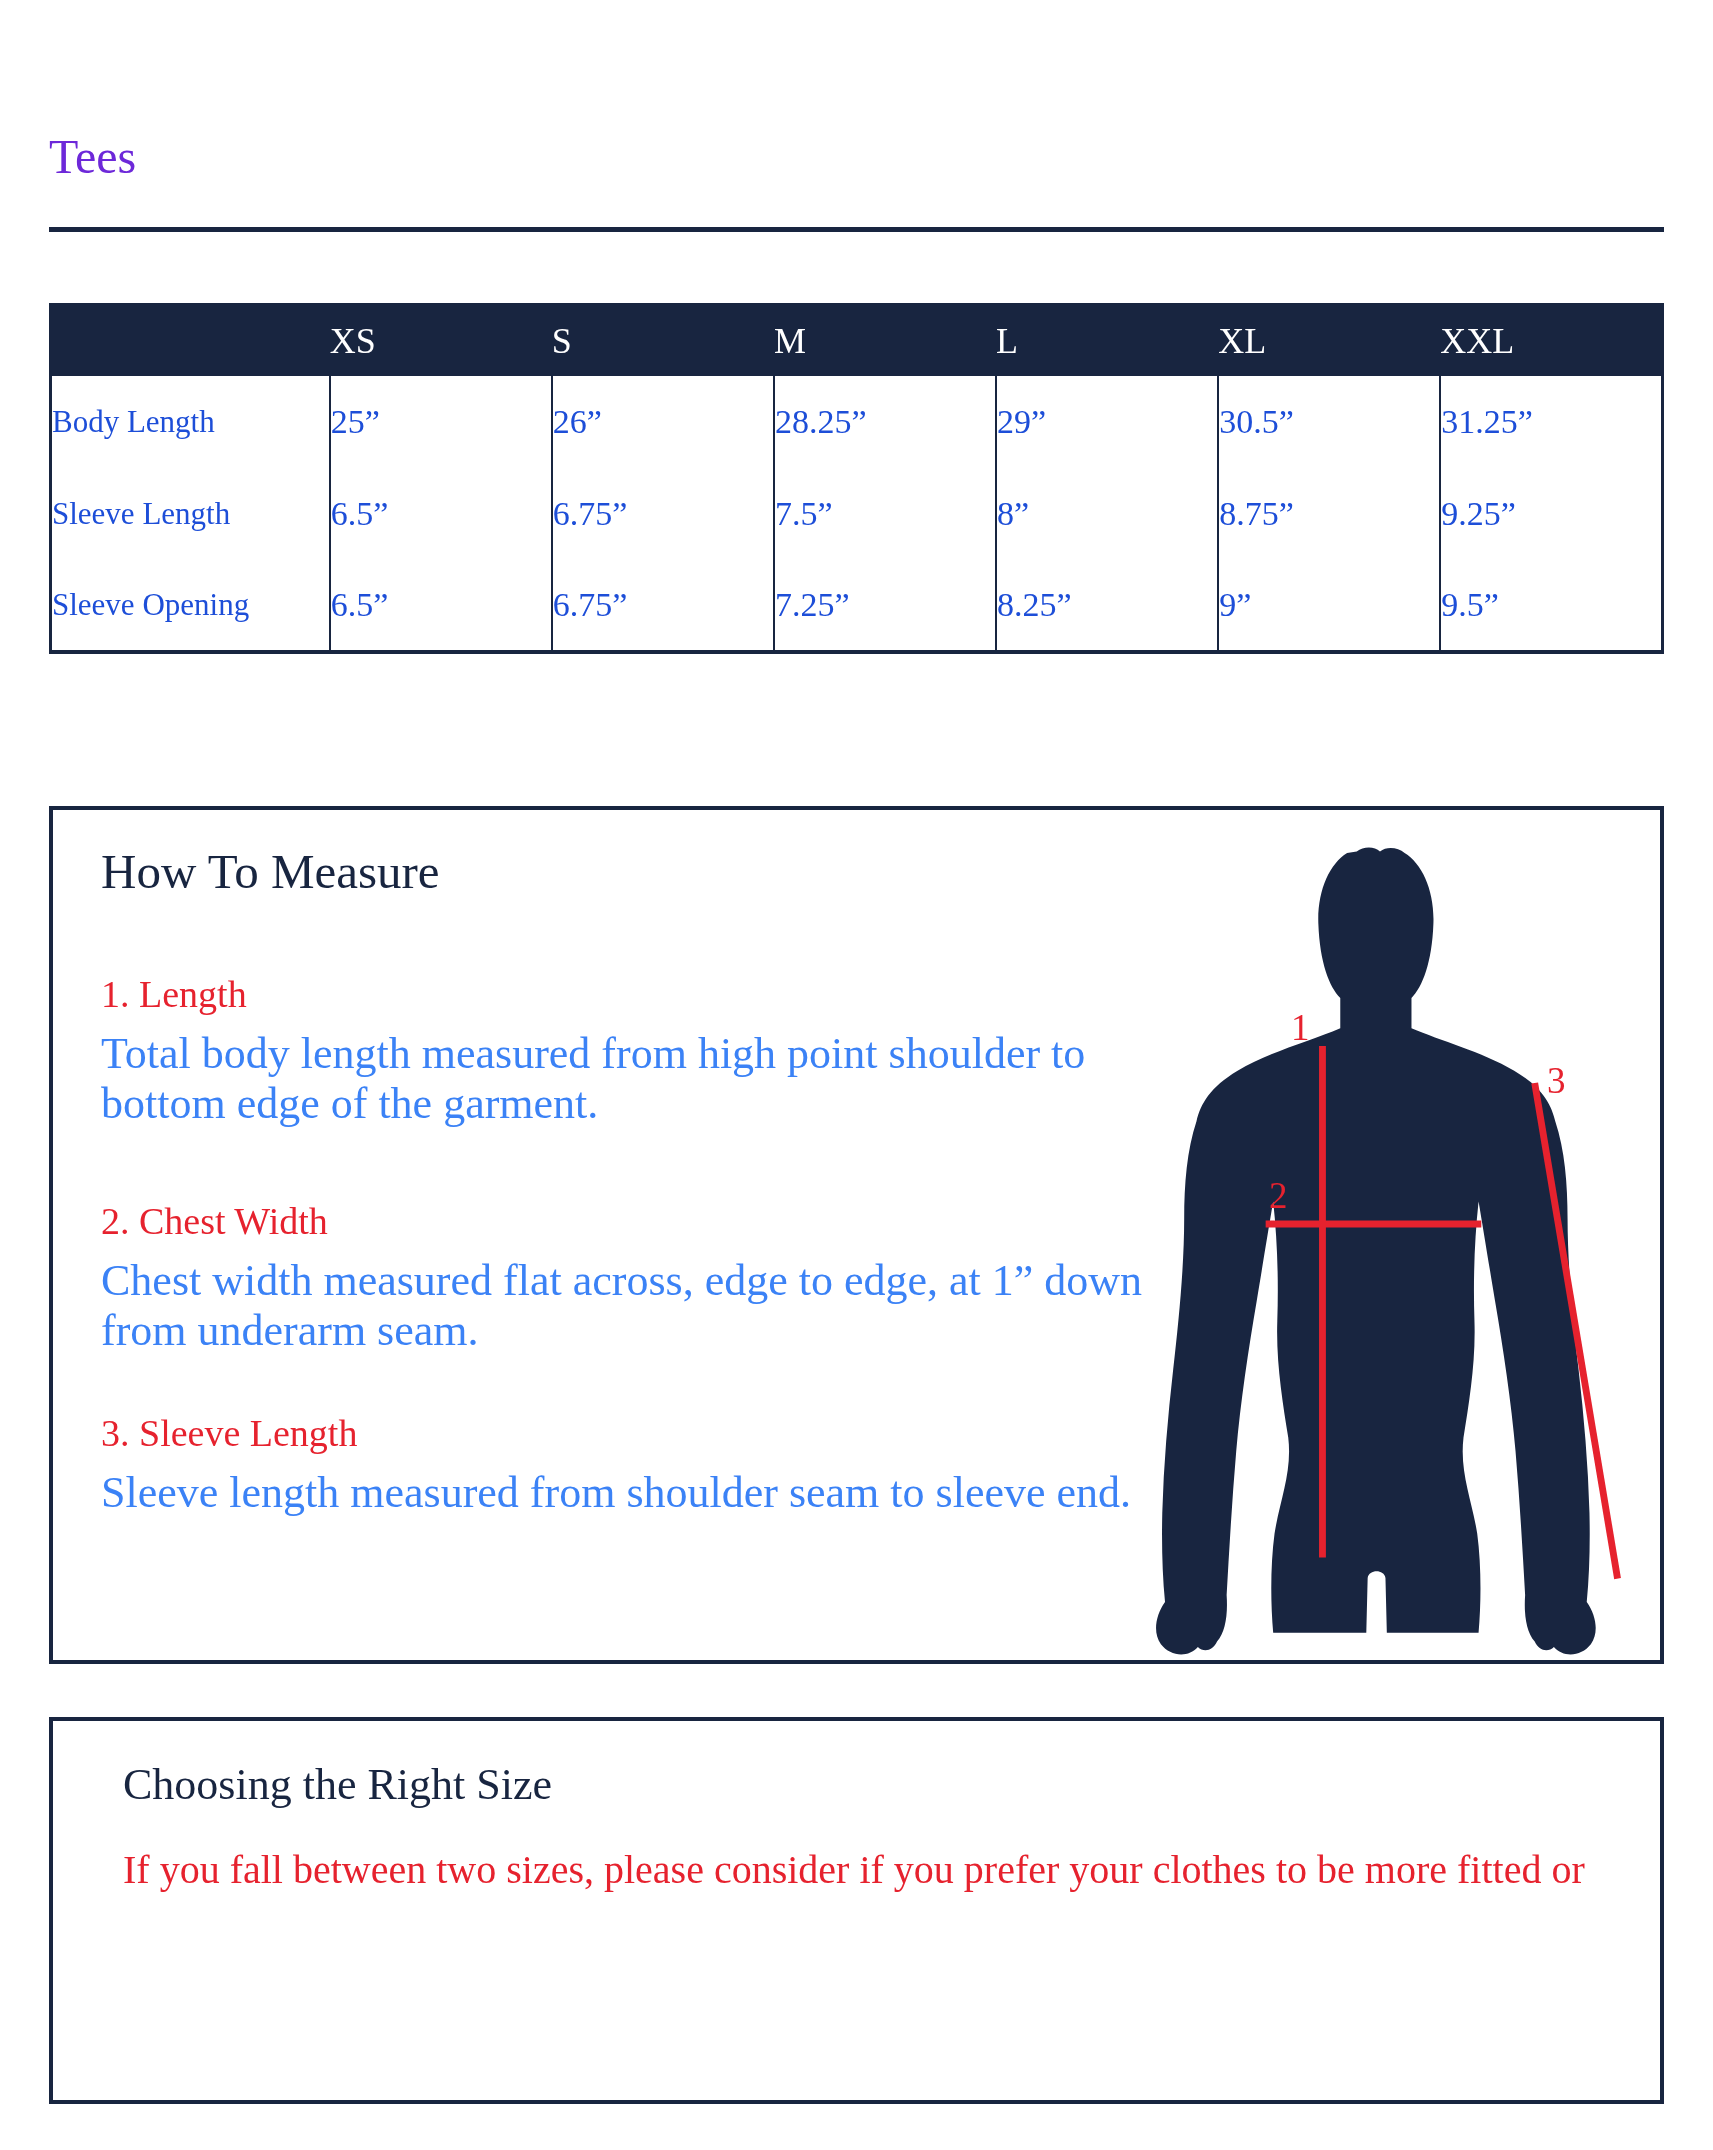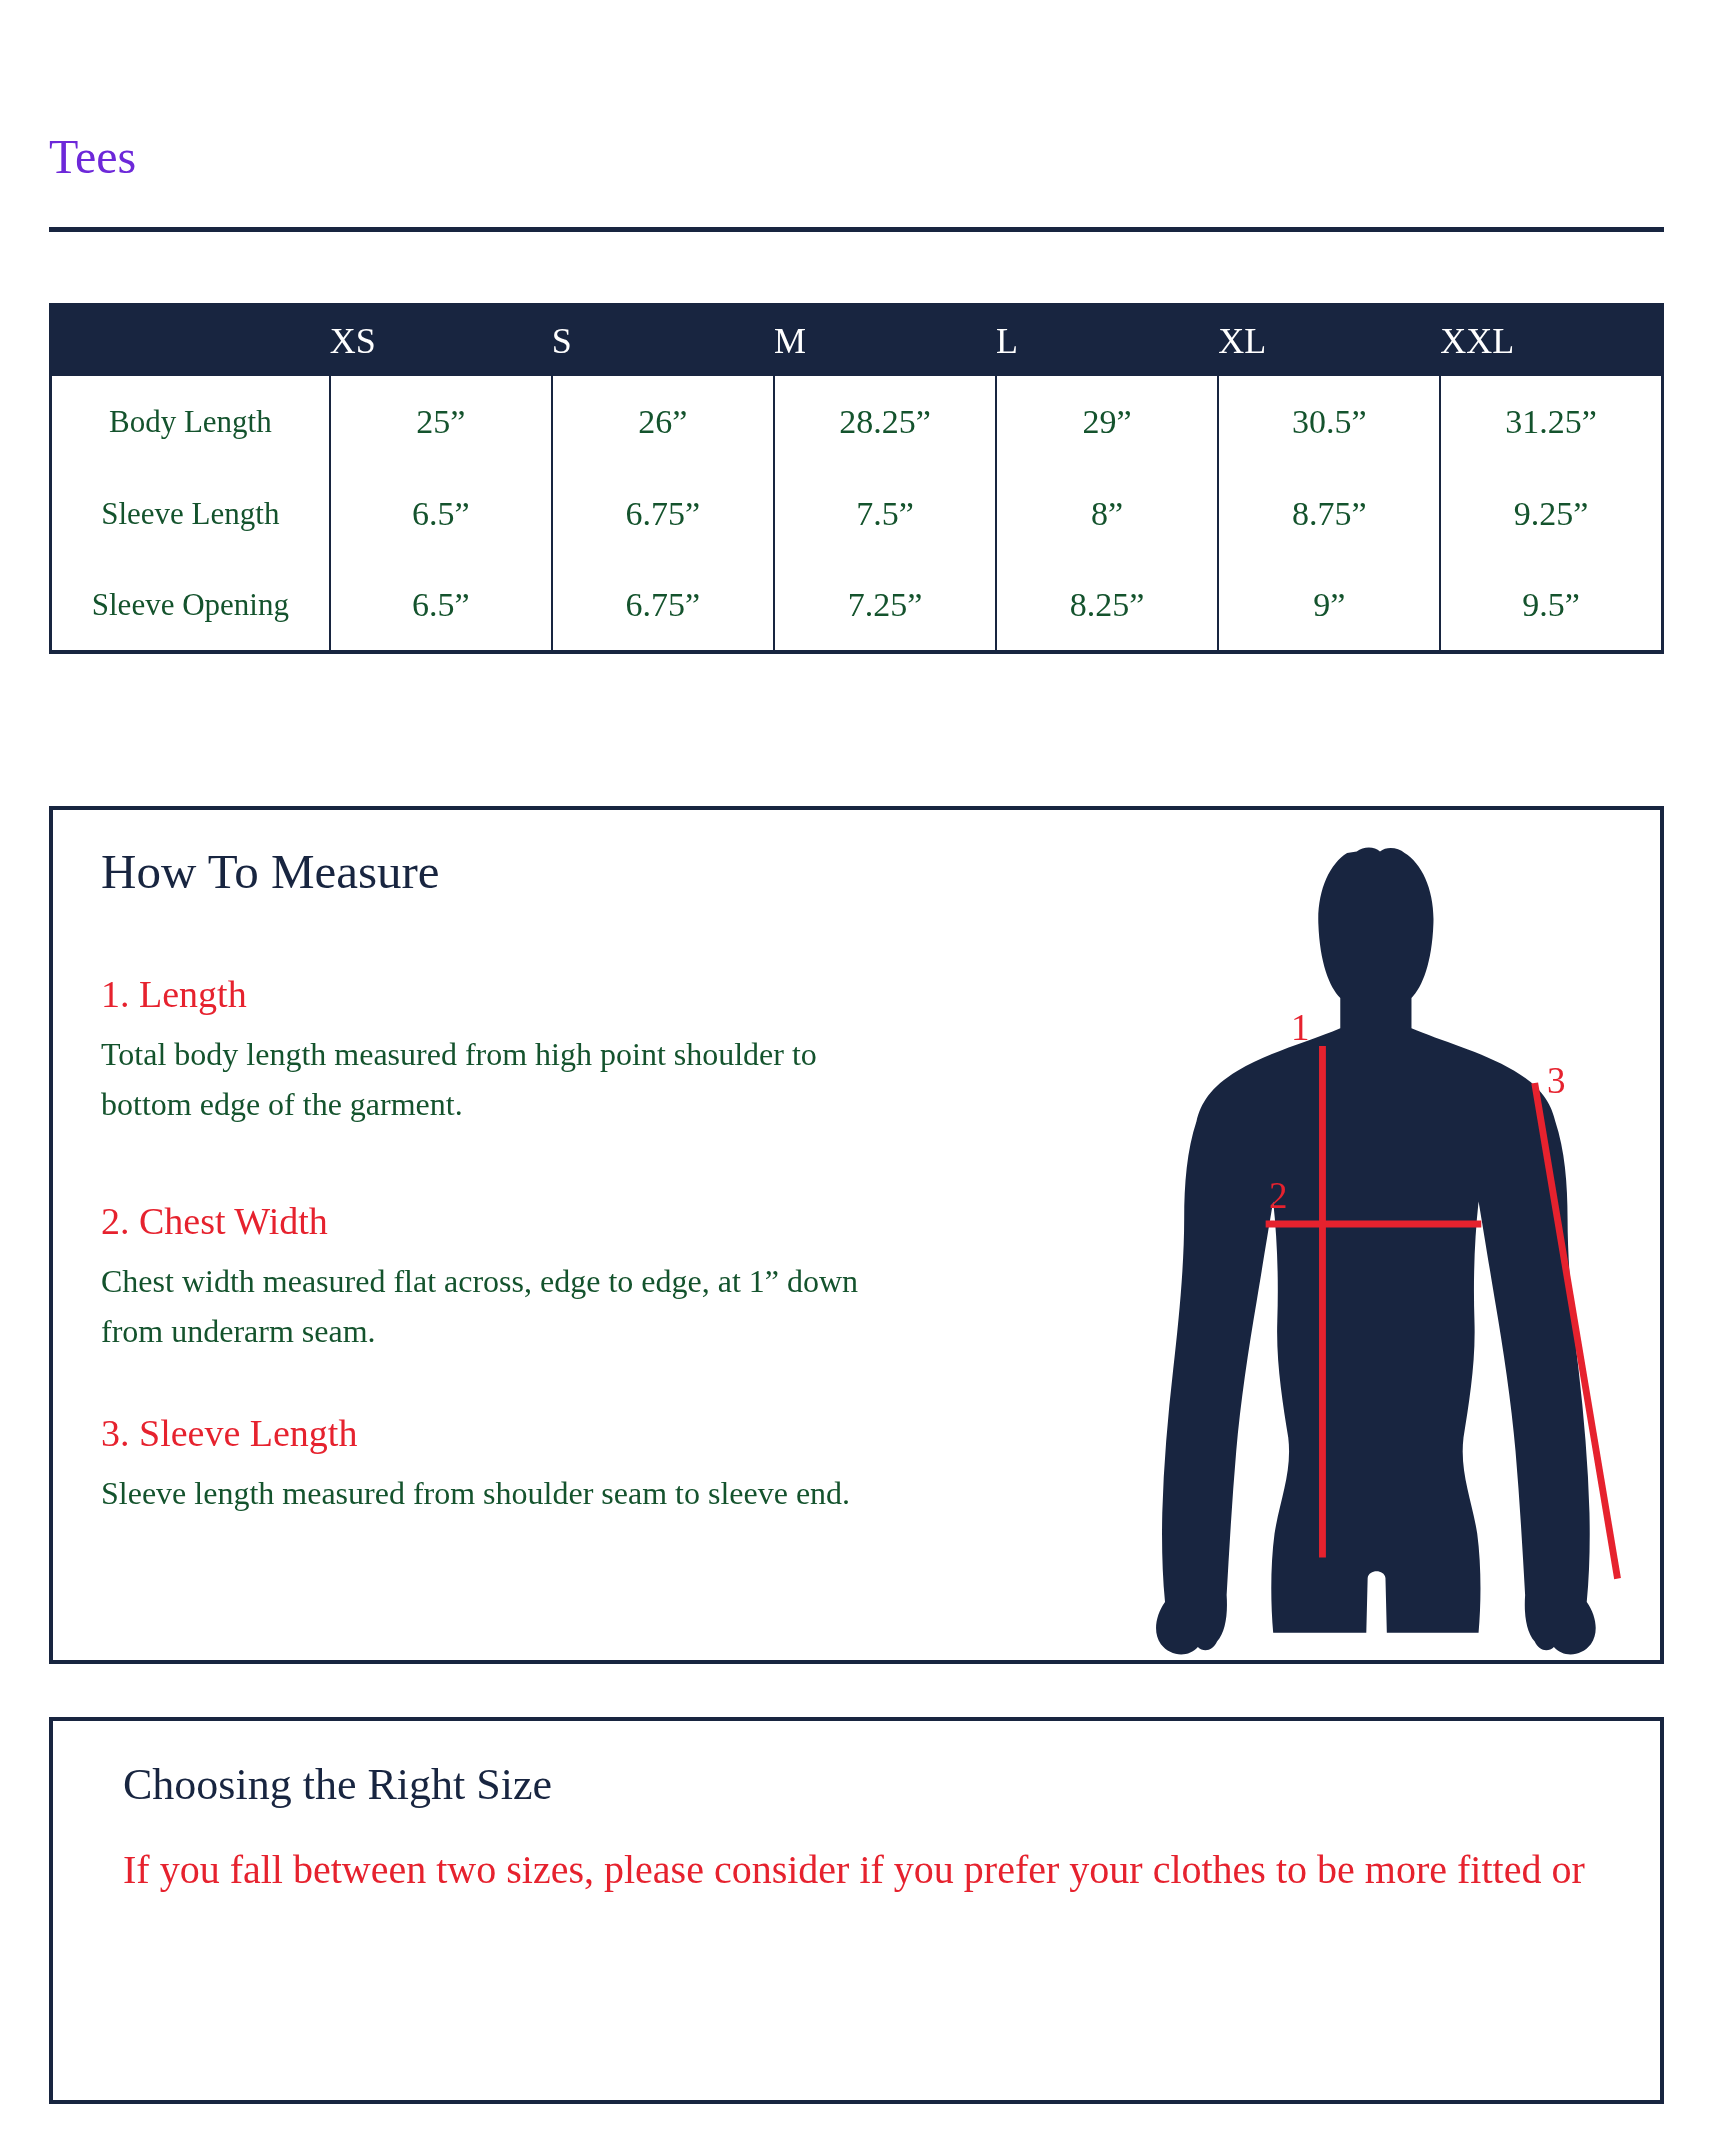--- a/index.html
+++ b/index.html
@@ -25,22 +25,22 @@
     border-collapse:collapse; table-layout:fixed;
     border:3.4px solid #182540; border-bottom-width:4.8px;
   }
   .size-table thead tr{ height:71px; background:#182540; }
   .size-table th{
     color:#ffffff; font-size:36px; font-weight:normal; text-align:left;
     padding:0; border:none;
   }
   .size-table tbody tr{ height:92px; }
   .size-table td{
-    text-align:center; vertical-align:middle; padding:0;
-    color:#14532d; font-size:34px; background:#ffffff;
+    text-align:left; vertical-align:middle; padding:0;
+    color:#1d4ed8; font-size:34px; background:#ffffff;
     border-left:2.7px solid #182540;
   }
   .size-table td:first-child{ border-left:none; font-size:31px; }
   .col-label{ width:279px; }
   .col-size{ width:222px; }
 
   
   .panel{
     position:absolute; left:49px; width:1615px; background:#ffffff;
     border:4.1px solid #182540; box-sizing:border-box;
@@ -50,21 +50,21 @@
 
   .section-heading{
     position:absolute; font-weight:normal; color:#182540; margin:0;
   }
   .measure-heading{ left:48px; top:33px; font-size:49px; }
   .choose-heading{ left:70px; top:38px; font-size:44px; }
 
   .measure-section{ position:absolute; left:48px; width:1068px; }
   .measure-section .ms-title{ font-size:38px; color:#E6222E; line-height:1.2; }
   .measure-section .ms-body{ margin-top:11px; }
-  .measure-section .ms-line{ font-size:32px; color:#14532d; line-height:50px; }
+  .measure-section .ms-line{ font-size:44px; color:#3b82f6; line-height:50px; }
   .ms-1{ top:162px; }
   .ms-2{ top:389px; }
   .ms-3{ top:601px; }
 
   .choose-body{ position:absolute; left:70px; top:121px; width:1500px; }
   .choose-line{ font-size:40px; color:#E6222E; line-height:55px; }
 
   
   .figure-wrap{
     position:absolute; left:1086px; top:18px; width:534px; height:844px;

